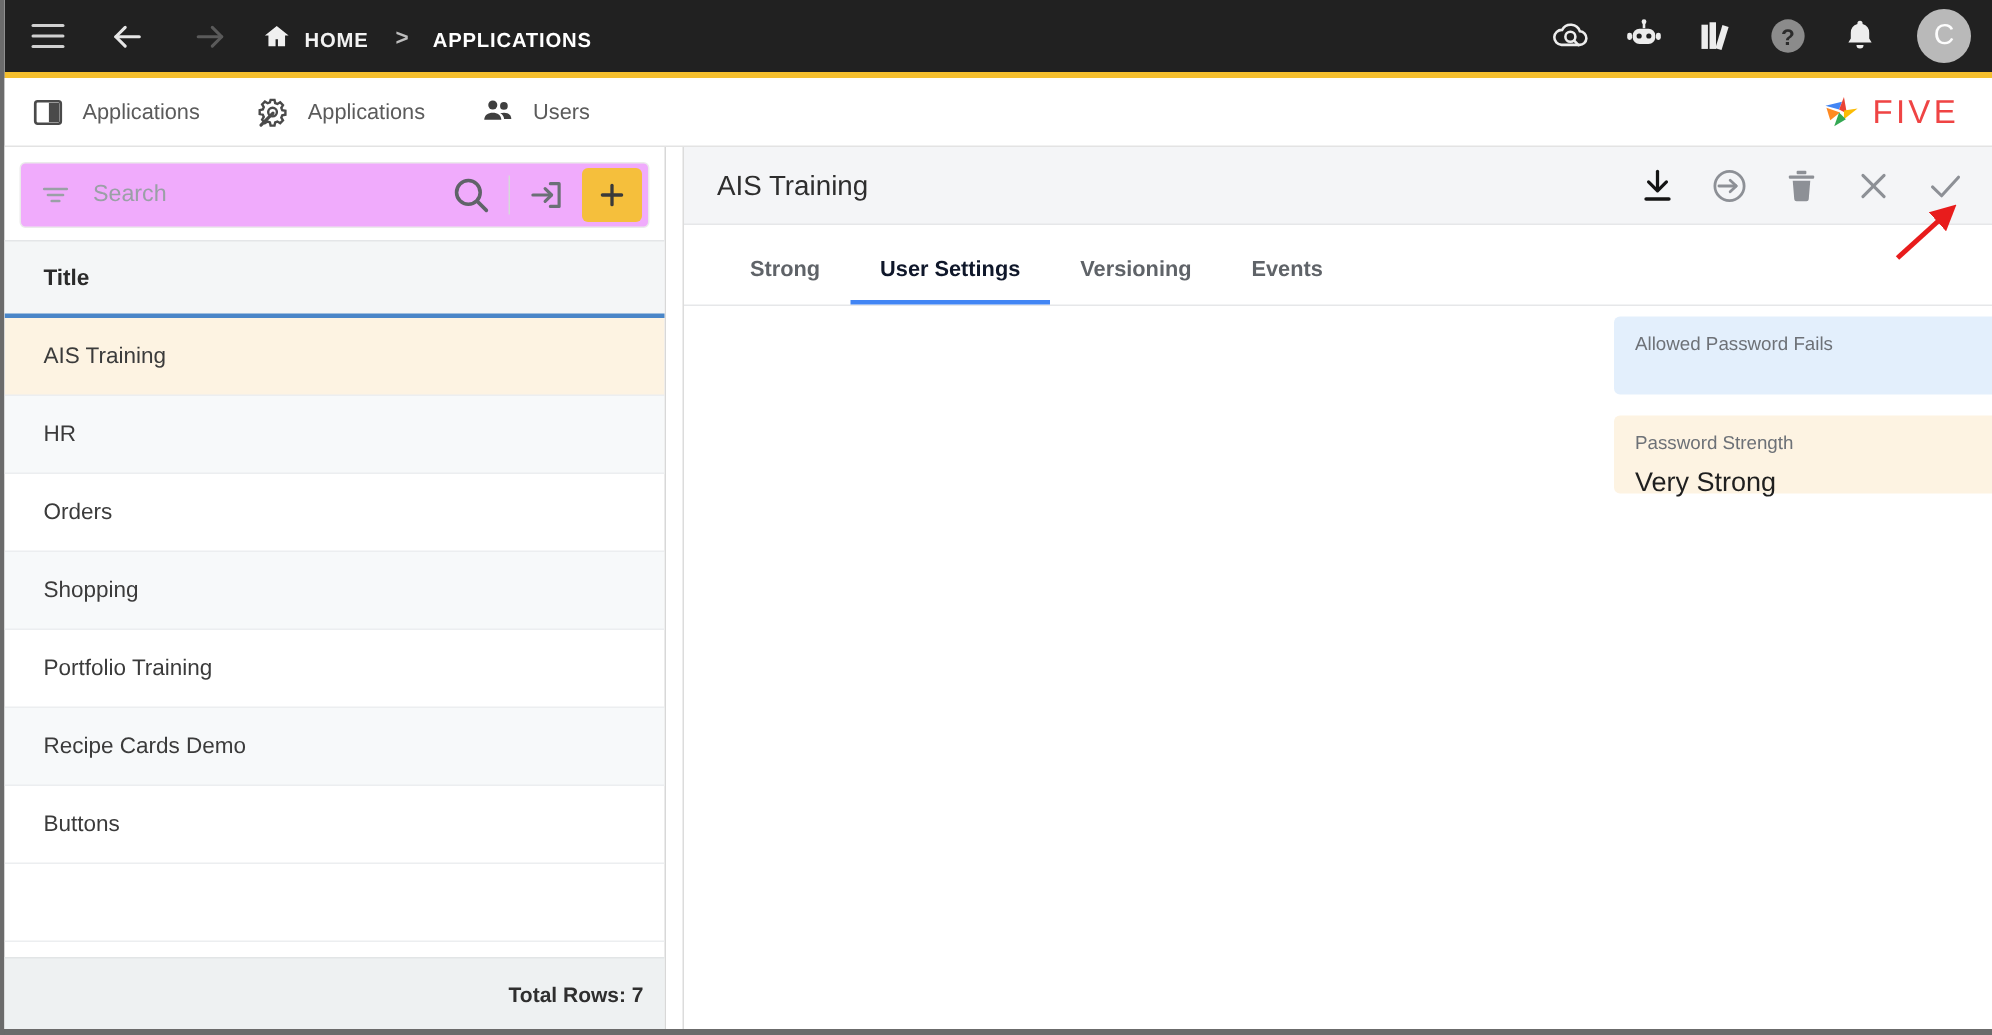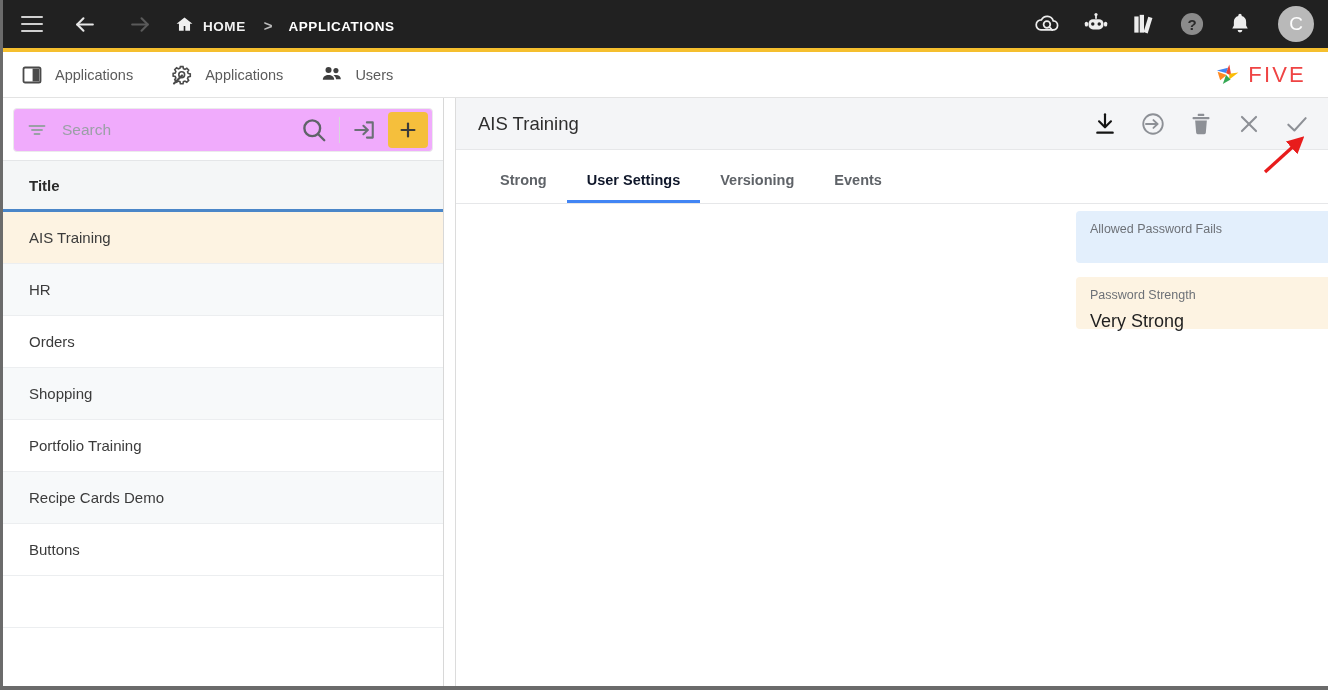--- a/index.html
+++ b/index.html
@@ -364,20 +364,21 @@
         </div>
         <div class="grow alt">
           <span>Recipe Cards Demo</span>
         </div>
         <div class="grow">
           <span>Buttons</span>
         </div>
         <div class="grow blank"></div>
       </div>
 
+      <div class="grid-foot">Total Rows: 7</div>
     </div>
 
     <div class="panel-gap"></div>
 
     <div class="right-panel">
 
       <div class="rp-header">
         <span class="rp-title">AIS Training</span>
         <div class="rp-actions">
           <span class="ac dark">

